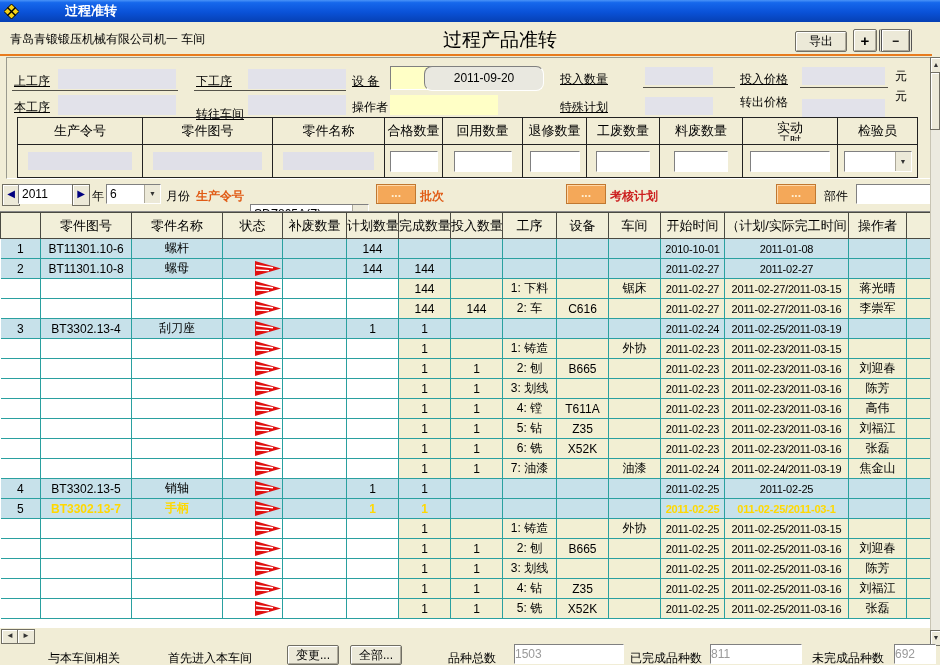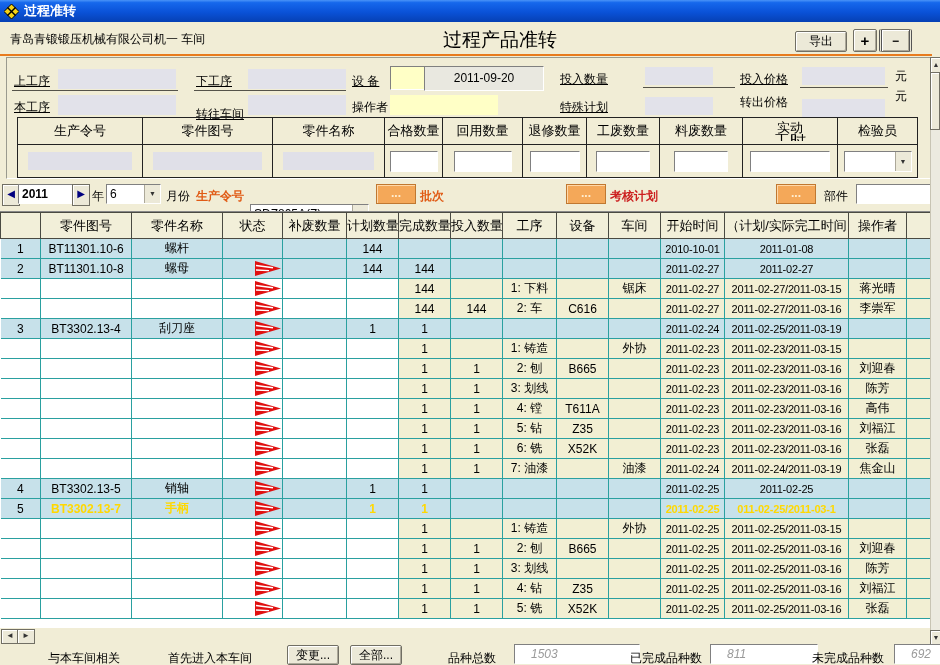--- a/index.html
+++ b/index.html
@@ -7,21 +7,21 @@
     width:940px;height:665px;position:relative;overflow:hidden;
     background:#F1EDD6;
     font-family:"Liberation Sans","DejaVu Sans",sans-serif;
     font-size:12px;color:#000;
   }
   .abs{position:absolute;}
   
   .titlebar{
     left:0;top:0;width:940px;height:22px;
     background:linear-gradient(180deg,#4A94F8 0%,#1668EC 12%,#0A52D8 55%,#0640B4 100%);
-    display:flex;align-items:center;color:#fff;font-weight:bold;font-size:13px;
+    display:flex;align-items:center;color:#fff;font-weight:bold;font-size:13px;gap:41px;
   }
   .titlebar .appicon{margin:0 5px 0 4px;display:inline-block;line-height:0;}
   
   .company{left:10px;top:31px;font-size:12px;}
   .pagetitle{left:300px;top:27px;width:400px;text-align:center;font-size:19px;font-family:"Liberation Serif","DejaVu Serif",serif;}
   .xpbtn{
     background:#ECE9D8;border:1px solid #716F64;border-radius:2px;
     box-shadow:inset 1px 1px 0 #fff, inset -1px -1px 0 #aca899;
     text-align:center;font-size:12px;cursor:default;display:flex;align-items:center;justify-content:center;
   }
@@ -42,21 +42,21 @@
   
   .etable{border-collapse:collapse;table-layout:fixed;}
   .etable th,.etable td{border:1px solid #222;padding:0;font-weight:normal;font-size:13px;text-align:center;vertical-align:middle;}
   .etable th{height:26px;}
   .etable td{height:32px;}
   .ebox{background:#E0E0E8;height:18px;margin:0 10px;}
   .eedit{background:#fff;height:19px;margin:0 auto;border-top:1px solid #808080;border-left:1px solid #808080;border-bottom:1px solid #fff;border-right:1px solid #fff;}
   .ecombo{background:#fff;height:19px;margin:0 auto;border-top:1px solid #808080;border-left:1px solid #808080;border-bottom:1px solid #fff;border-right:1px solid #fff;position:relative;}
   .combo-arrow{position:absolute;right:0;top:0;width:15px;height:100%;background:#ECE9D8;border-left:1px solid #aca899;font-size:7px;display:flex;align-items:center;justify-content:center;color:#333;}
   .twoline{line-height:13px;overflow:hidden;}
-  .twoline .l2{height:7px;overflow:hidden;font-size:16px;}
+  .twoline .l2{height:7px;overflow:hidden;font-size:11px;}
   
   .wedit{background:#fff;border-top:1px solid #808080;border-left:1px solid #808080;border-bottom:1px solid #fff;border-right:1px solid #fff;font-size:12px;line-height:18px;padding-left:3px;}
   .combo{background:#fff;border-top:1px solid #808080;border-left:1px solid #808080;border-bottom:1px solid #fff;border-right:1px solid #fff;font-size:12px;line-height:18px;padding-left:3px;position:relative;}
   .dotsbtn{background:#F4A859;border:1px solid #c07830;box-shadow:inset 1px 1px 0 #ffd8a8;color:#FFEFD2;text-align:center;line-height:16px;font-weight:bold;}
   .spin{background:#ECE9D8;border:1px solid #716F64;box-shadow:inset 1px 1px 0 #fff;text-align:center;line-height:18px;font-size:10px;color:#000080;}
   .lbl-orange{color:#E05A14;font-weight:bold;}
   .lbl-red{color:#CC2020;font-weight:bold;}
   
   .gridwrap{left:0;top:211px;width:930px;height:417px;background:#fff;border-top:1px solid #888;}
   .grid{border-collapse:collapse;table-layout:fixed;width:930px;}
@@ -74,21 +74,21 @@
   tr.hl td{color:#FFD800;font-weight:bold;}
   tr.hl td.col-num{color:#000;font-weight:normal;}
   td.col-start,td.col-finish{font-size:11px;letter-spacing:-0.2px;}
   td.col-status{text-align:right;padding-right:1px;}
   td.col-status svg{vertical-align:middle;}
   
   .hstrip{left:0;top:628px;width:930px;height:16px;background:#F1EDD6;}
   .sbtn{background:#ECE9D8;border:1px solid #716F64;box-shadow:inset 1px 1px 0 #fff;font-size:8px;line-height:12px;text-align:center;color:#333;}
   .vtrack{left:930px;top:57px;width:10px;height:587px;background:#ECEAE0;border-left:1px solid #c8c4b4;}
   .vthumb{left:930px;top:72px;width:10px;height:58px;background:#ECE9D8;border:1px solid #716F64;box-shadow:inset 1px 1px 0 #fff;box-sizing:border-box;}
-  .finput{background:#fff;border-top:1px solid #808080;border-left:1px solid #808080;border-bottom:1px solid #fff;border-right:1px solid #fff;color:#9a9a9a;font-size:12px;line-height:18px;padding-left:16px;font-style:italic;}
+  .finput{background:#fff;border-top:1px solid #808080;border-left:1px solid #808080;border-bottom:1px solid #fff;border-right:1px solid #fff;color:#9a9a9a;font-size:12px;line-height:18px;padding-left:0;}
 </style>
 </head>
 <body>
 
 <div class="abs titlebar">
   <span class="appicon">
     <svg width="15" height="15" viewBox="0 0 15 15">
       <polygon points="7.5,0 15,7.5 7.5,15 0,7.5" fill="#F5D216" stroke="#000" stroke-width="1"></polygon>
       <line x1="3.5" y1="3.5" x2="11.5" y2="11.5" stroke="#000" stroke-width="1.4"></line>
       <line x1="11.5" y1="3.5" x2="3.5" y2="11.5" stroke="#000" stroke-width="1.4"></line>
@@ -110,21 +110,21 @@
 <div class="abs gfield" style="left:58px;top:69px;width:118px;"></div>
 <div class="abs gline" style="left:12px;top:90px;width:166px;"></div>
 
 <div class="abs flabel u" style="left:196px;top:73px;">下工序</div>
 <div class="abs gfield" style="left:248px;top:69px;width:98px;"></div>
 <div class="abs gline" style="left:194px;top:90px;width:152px;"></div>
 
 <div class="abs flabel u" style="left:352px;top:73px;">设 备</div>
 <div class="abs yfield sunken" style="left:390px;top:66px;width:108px;height:22px;"></div>
 
-<div class="abs datefield sunken" style="left:424px;top:66px;width:118px;height:23px;left:424px;">2011-09-20</div>
+<div class="abs datefield sunken" style="left:424px;top:66px;width:118px;height:23px;left:424px;border-radius:8px;">2011-09-20</div>
 
 <div class="abs flabel u" style="left:560px;top:71px;">投入数量</div>
 <div class="abs gfield" style="left:645px;top:67px;width:68px;height:18px;"></div>
 <div class="abs gline" style="left:643px;top:87px;width:92px;"></div>
 
 <div class="abs flabel u" style="left:740px;top:71px;">投入价格</div>
 <div class="abs gfield" style="left:802px;top:67px;width:83px;height:18px;"></div>
 <div class="abs gline" style="left:800px;top:87px;width:88px;"></div>
 <div class="abs flabel" style="left:895px;top:68px;">元</div>
 
@@ -206,21 +206,21 @@
     <td>
           <div class="ecombo" style="width:66px;">
             <span class="combo-arrow">▼</span>
           </div>
         </td>
   </tr>
 </tbody>
   </table>
 
 <div class="abs spin" style="left:2px;top:184px;width:16px;height:20px;">◀</div>
-<div class="abs wedit" style="left:18px;top:184px;width:50px;height:18px;font-weight:bold;">2011</div>
+<div class="abs wedit" style="left:18px;top:184px;width:50px;height:18px;">2011</div>
 <div class="abs spin" style="left:72px;top:184px;width:16px;height:20px;">▶</div>
 <div class="abs flabel" style="left:92px;top:188px;">年</div>
 <div class="abs combo" style="left:106px;top:184px;width:50px;height:18px;"><span>6</span><span class="combo-arrow">▼</span></div>
 <div class="abs flabel" style="left:166px;top:188px;">月份</div>
 <div class="abs flabel lbl-orange" style="left:196px;top:188px;">生产令号</div>
 <div class="abs combo" style="left:250px;top:184px;width:114px;height:18px;"><span>SDZ805A(Z)-a</span><span class="combo-arrow">▼</span></div>
 <div class="abs dotsbtn" style="left:376px;top:184px;width:38px;height:18px;">...</div>
 <div class="abs flabel lbl-orange" style="left:420px;top:188px;">批次</div>
 <div class="abs combo" style="left:448px;top:184px;width:104px;height:18px;"><span></span><span class="combo-arrow">▼</span></div>
 <div class="abs dotsbtn" style="left:566px;top:184px;width:38px;height:18px;">...</div>

